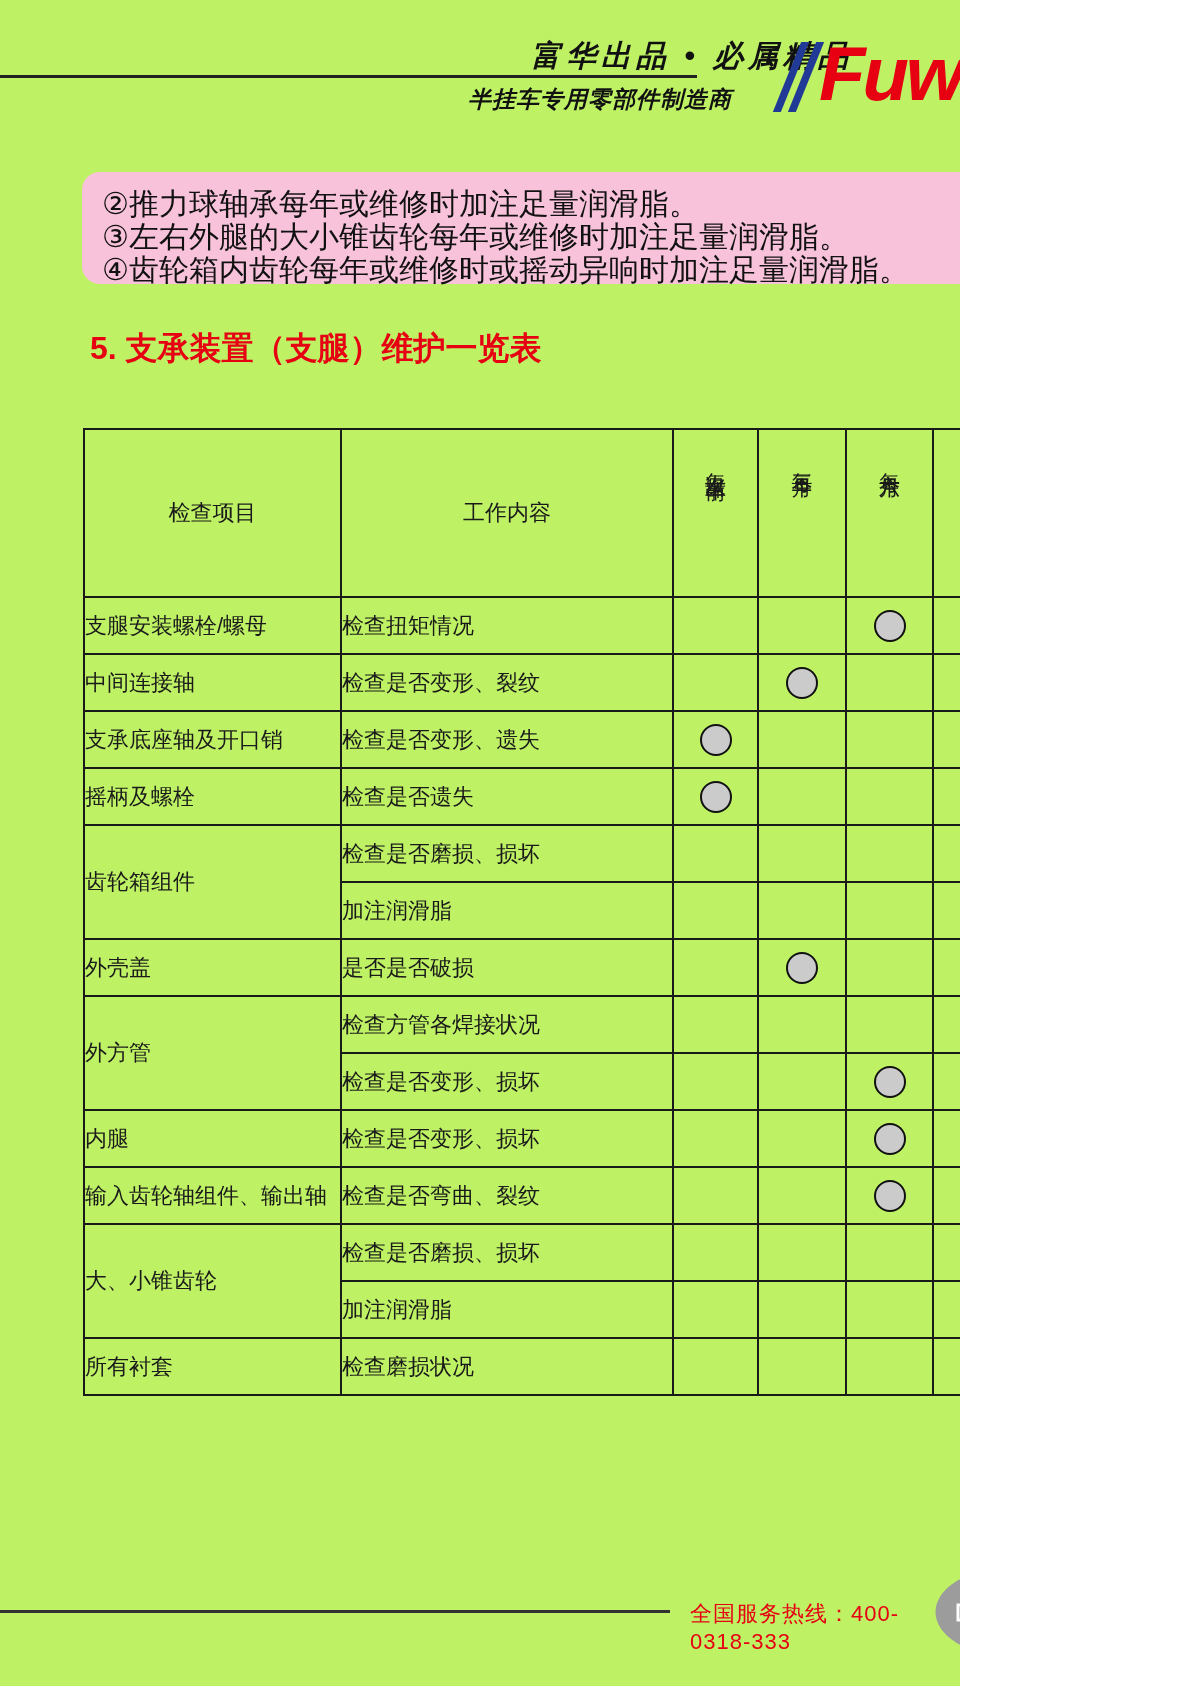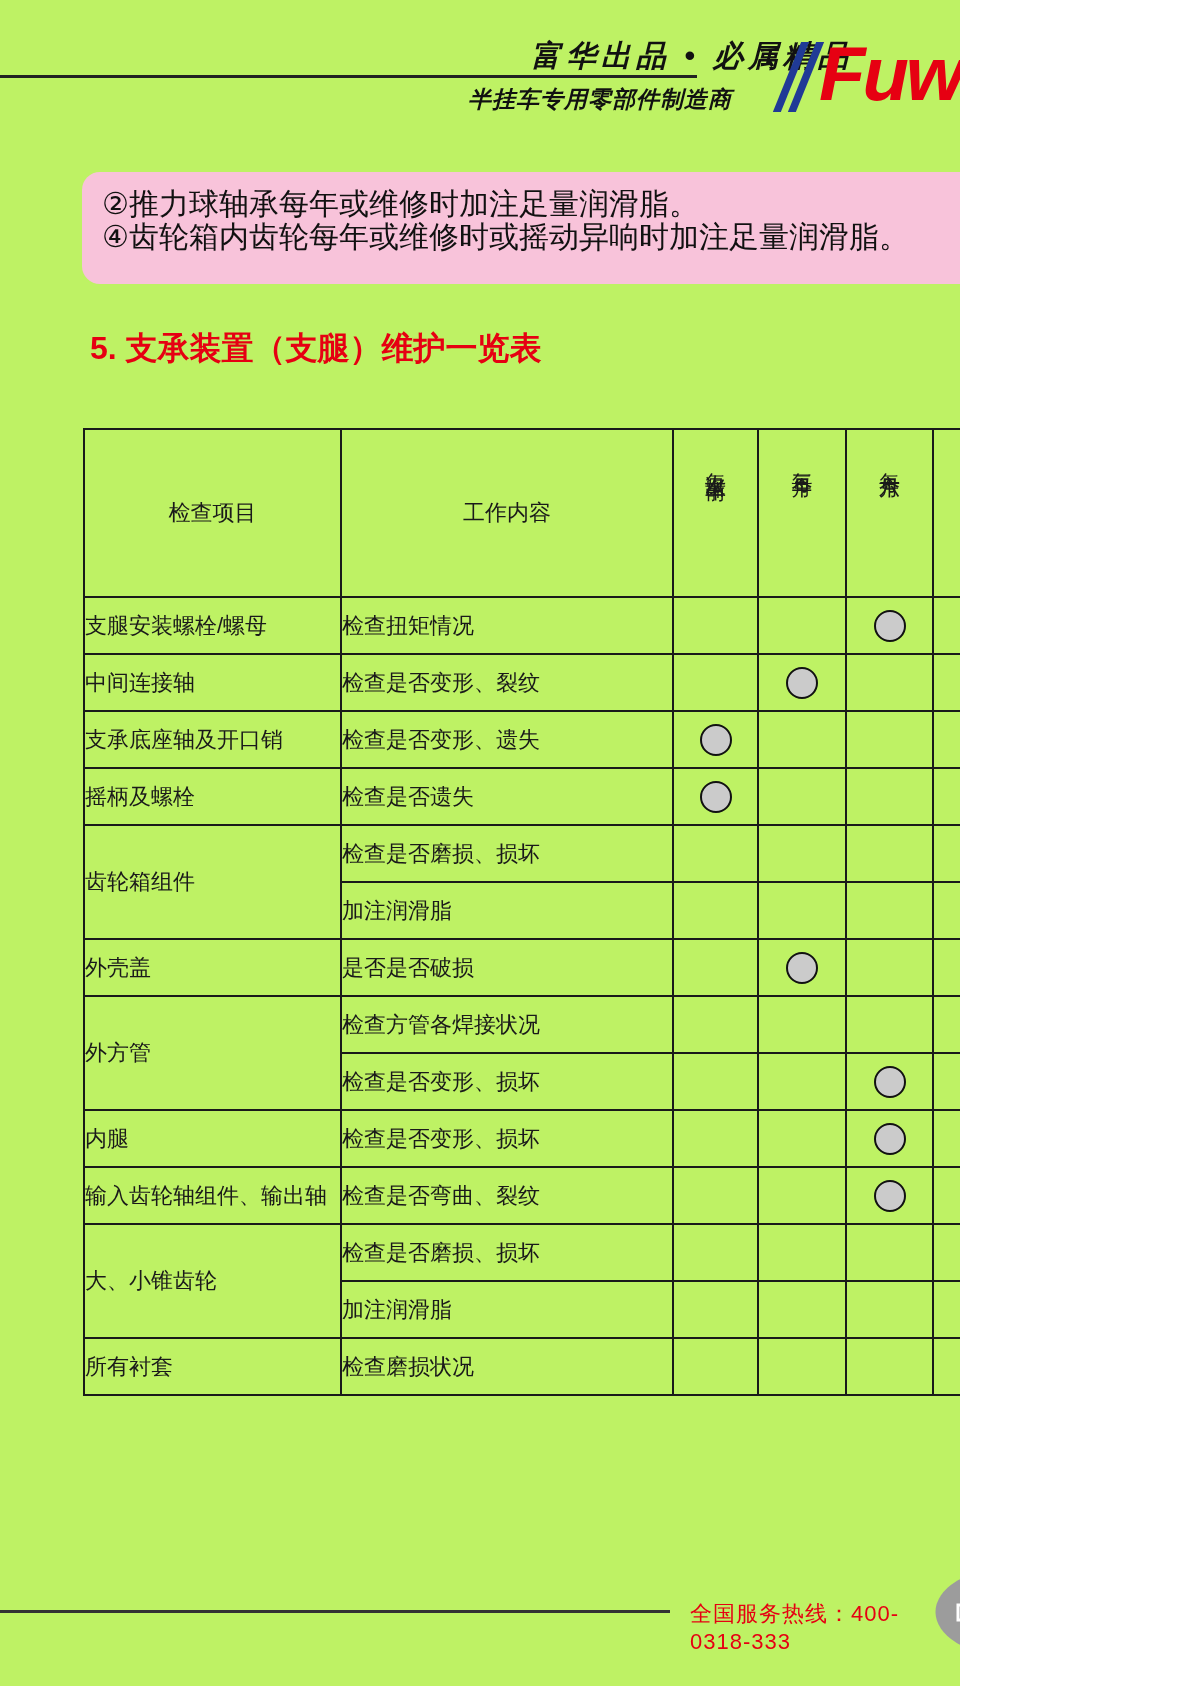--- a/index.html
+++ b/index.html
@@ -60,20 +60,21 @@
   <div class="subtitle">半挂车专用零部件制造商</div>
   <div class="logo">
     <span class="stripe"></span>
     <span class="stripe"></span>
     <span class="logo-text">Fuwa</span>
     <span class="logo-reg">®</span>
   </div>
 
   <div class="notes">
     <div class="note-line">②推力球轴承每年或维修时加注足量润滑脂。</div>
+    <div class="note-line">③左右外腿的大小锥齿轮每年或维修时加注足量润滑脂。</div>
     <div class="note-line">④齿轮箱内齿轮每年或维修时或摇动异响时加注足量润滑脂。</div>
   </div>
 
   <div class="section-title">5. 支承装置（支腿）维护一览表</div>
 
   <table class="maint-table">
     <colgroup>
       <col style="width:257px">
         <col style="width:332px">
         <col style="width:85px">

